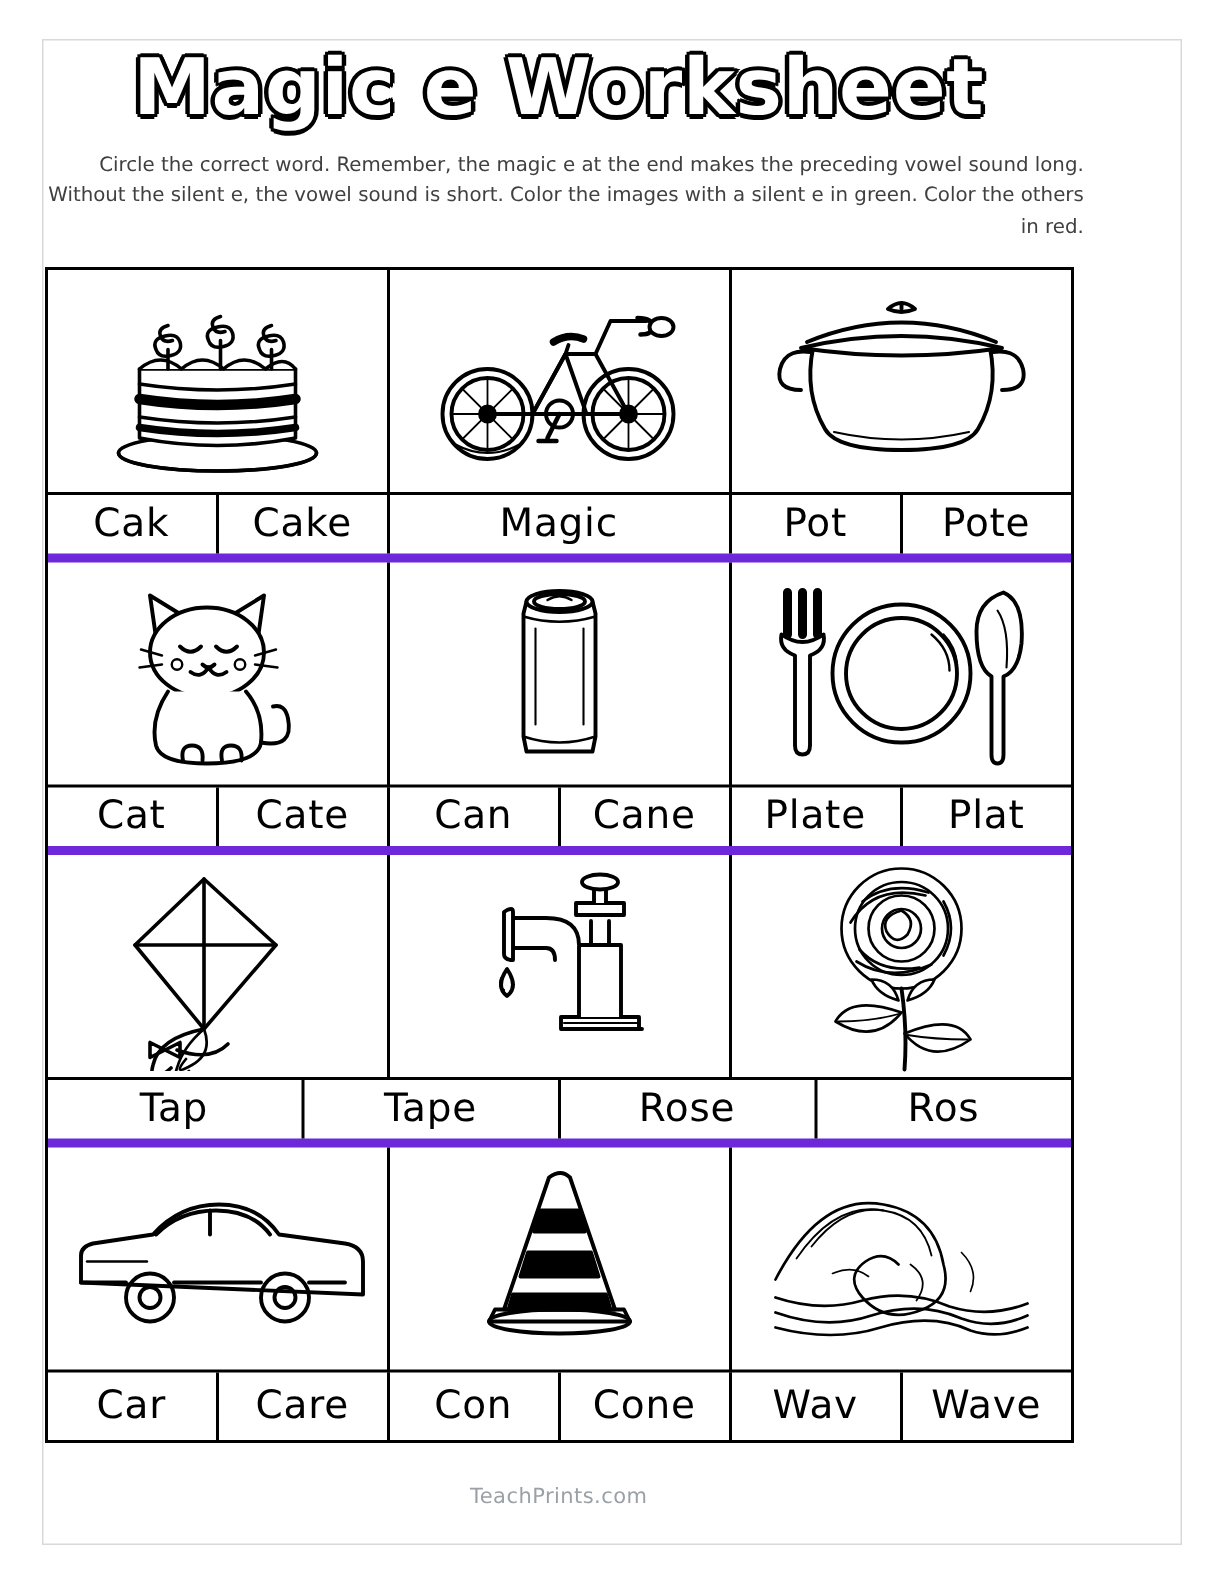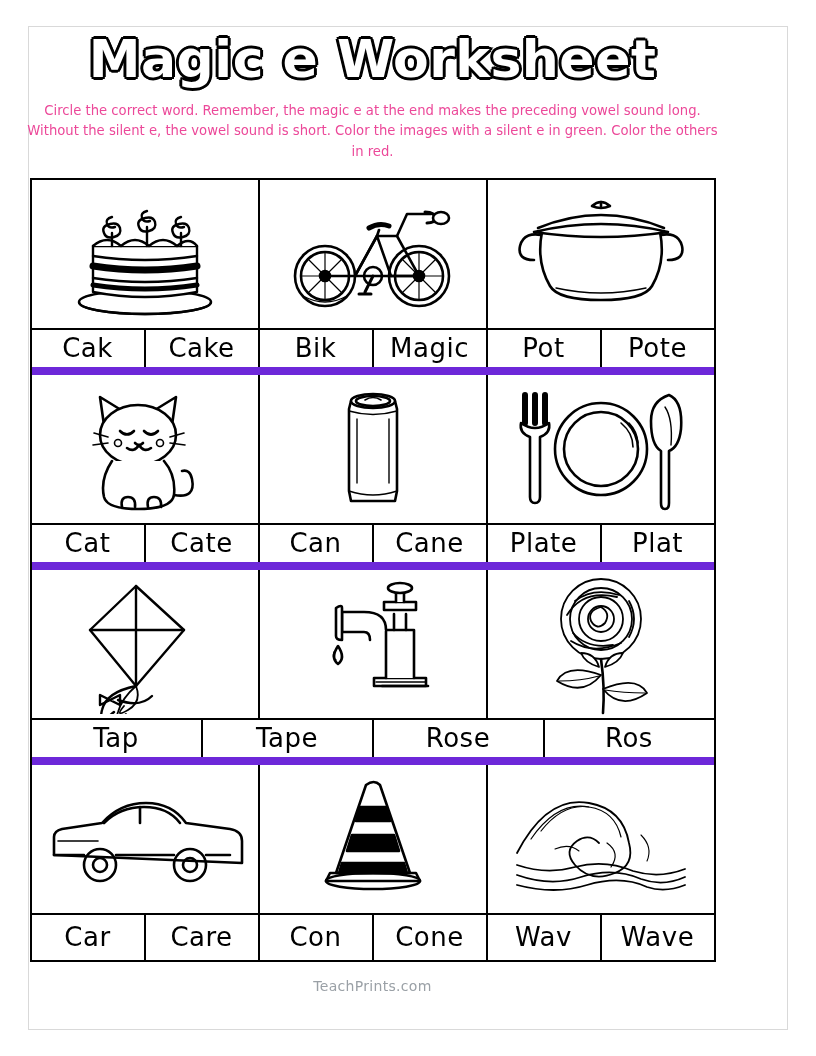--- a/index.html
+++ b/index.html
@@ -51,24 +51,24 @@
     text-shadow:
        3px 0 0 #000, -3px 0 0 #000, 0 3px 0 #000, 0 -3px 0 #000,
        2px 2px 0 #000, -2px 2px 0 #000, 2px -2px 0 #000, -2px -2px 0 #000;
     margin: 0;
     white-space: nowrap;
   }
   
   .instructions {
     margin-top: 14px;
     width: 700px;
-    text-align: center;
+    text-align: right;
     font-size: 13.2px;
     line-height: 1.55;
-    color: #ec4899;
+    color: #404040;
     font-family: "DejaVu Sans", sans-serif;
   }
   
   .grid {
     margin-top: 16px;
     width: 686px;
     border: 2px solid #000;
     display: flex;
     flex-direction: column;
     background: #fff;
@@ -83,21 +83,21 @@
     flex: 1 1 0;
     border-right: 2px solid #000;
     position: relative;
     display: flex;
     align-items: center;
     justify-content: center;
     overflow: hidden;
   }
   .cell:last-child { border-right: none; }
   .img-row .cell { border-bottom: 2px solid #000; }
-  .word-row { border-bottom: 8px solid #6d28d9; }
+  .word-row { border-bottom: 6px solid #6d28d9; }
   .grid .row:last-child { border-bottom: none; }
   .word-cell {
     flex: 1 1 0;
     display: flex;
     width: 100%;
   }
   .word-cell + .word-cell { border-left: 2px solid #000; }
   .word {
     flex: 1 1 0;
     display: flex;
@@ -105,21 +105,21 @@
     justify-content: center;
     font-size: 26px;
     font-family: "DejaVu Sans", sans-serif;
     color: #000;
     letter-spacing: 0.5px;
   }
   .word + .word { border-left: 2px solid #000; }
 
   
   .footer {
-    margin-top: 16px;
+    margin-top: 28px;
     text-align: center;
     font-size: 14px;
     color: #9aa0a6;
     letter-spacing: 0.3px;
   }
 
   
   svg { display: block; }
 </style>
 </head>
@@ -224,21 +224,20 @@
           </span>
         </div>
       </div>
 
       <div class="row word-row">
         <div class="word-cell">
           <div class="word">Cak</div>
           <div class="word">Cake</div>
         </div>
         <div class="word-cell">
-          <div class="word">Bik</div>
           <div class="word">Magic</div>
         </div>
         <div class="word-cell">
           <div class="word">Pot</div>
           <div class="word">Pote</div>
         </div>
       </div>
 
       <div class="row img-row">
         <div class="cell">

